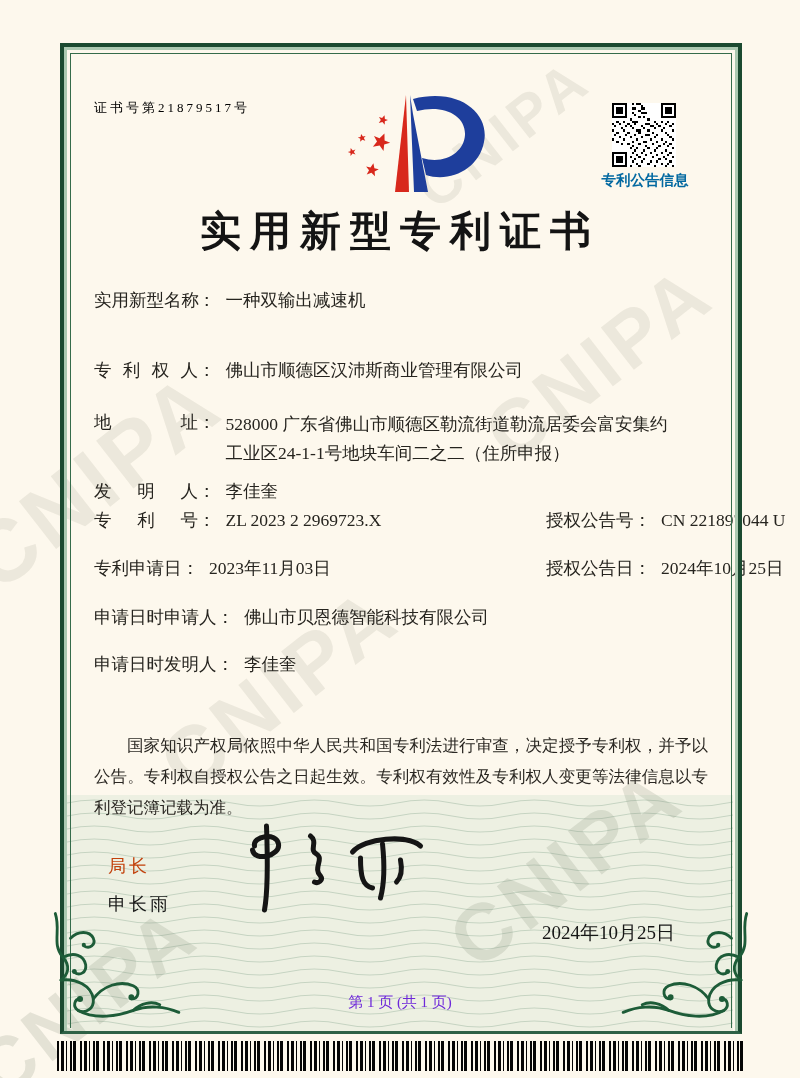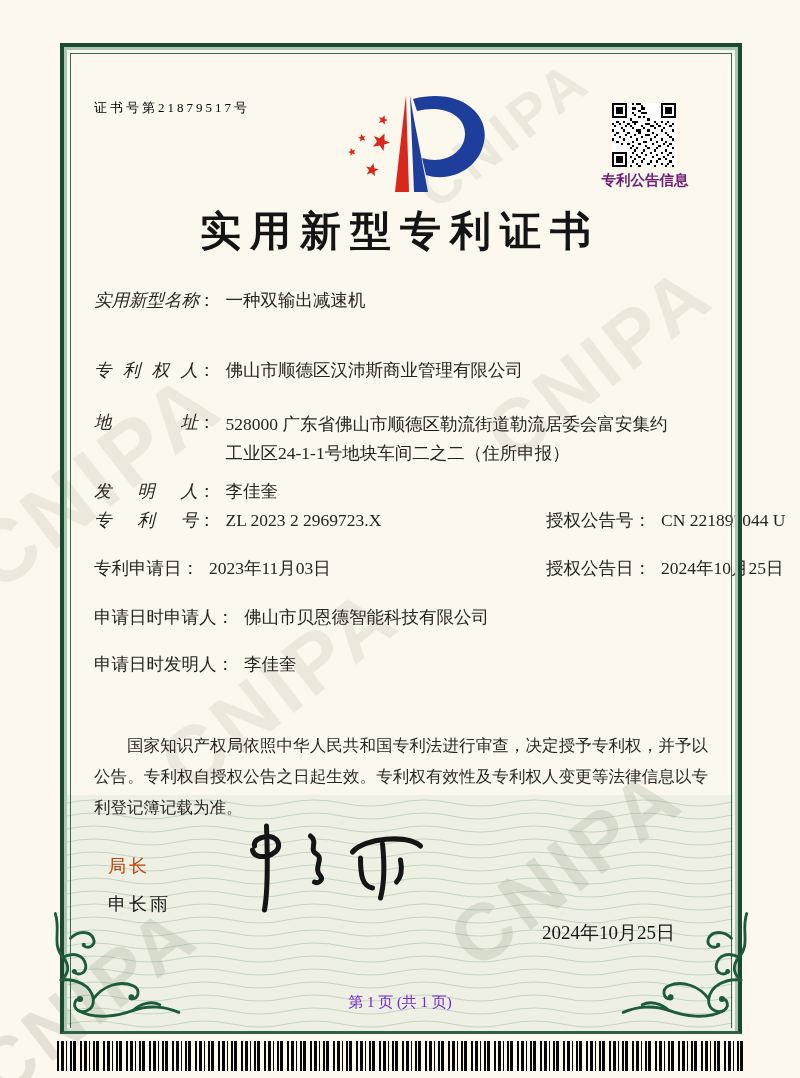--- a/index.html
+++ b/index.html
@@ -23,27 +23,27 @@
   .wm3{left:-52px;top:430px;font-size:88px;}
   .wm4{left:142px;top:642px;font-size:82px;}
   .wm5{left:432px;top:822px;font-size:80px;color:rgba(130,140,120,0.20);}
   .wm6{left:-42px;top:958px;font-size:76px;color:rgba(130,140,120,0.20);}
 
   
   .cert-no{position:absolute;left:94px;top:99px;font-size:13px;letter-spacing:3px;color:#000000;z-index:3;}
   .logo{position:absolute;left:338px;top:90px;width:170px;height:108px;z-index:3;}
   .qr{position:absolute;left:612px;top:103px;width:64px;height:64px;z-index:3;}
   .qr-caption{position:absolute;left:596px;top:171px;width:98px;text-align:center;
-    font-size:14.5px;font-weight:700;color:#701a75;z-index:3;}
+    font-size:14.5px;font-weight:700;color:#0369a1;z-index:3;}
   .title{position:absolute;left:0;top:196px;width:100%;text-align:center;font-size:41px;
     font-weight:700;letter-spacing:9px;color:#141414;z-index:3;margin-top:8px;}
 
   
   .row{position:absolute;left:94px;font-size:17.5px;color:#26241f;z-index:3;white-space:nowrap;}
-  .jl{display:inline-block;width:104px;text-align:justify;text-align-last:justify;vertical-align:top;font-style:italic;}
+  .jl{display:inline-block;width:104px;text-align:justify;text-align-last:justify;vertical-align:top;}
   .val{margin-left:10px;}
   .r-name{top:288px;}
   .r-patentee{top:358px;}
   .r-address{top:410px;}
   .addr-lines{display:inline-block;vertical-align:top;margin-left:10px;line-height:29px;}
   .r-inventor{top:464px;margin-top:15px;}
   .r-patno{top:508px;}
   .r-dates{top:556px;}
   .col2{position:absolute;left:452px;top:0;}
   .r-appl0{top:605px;}

